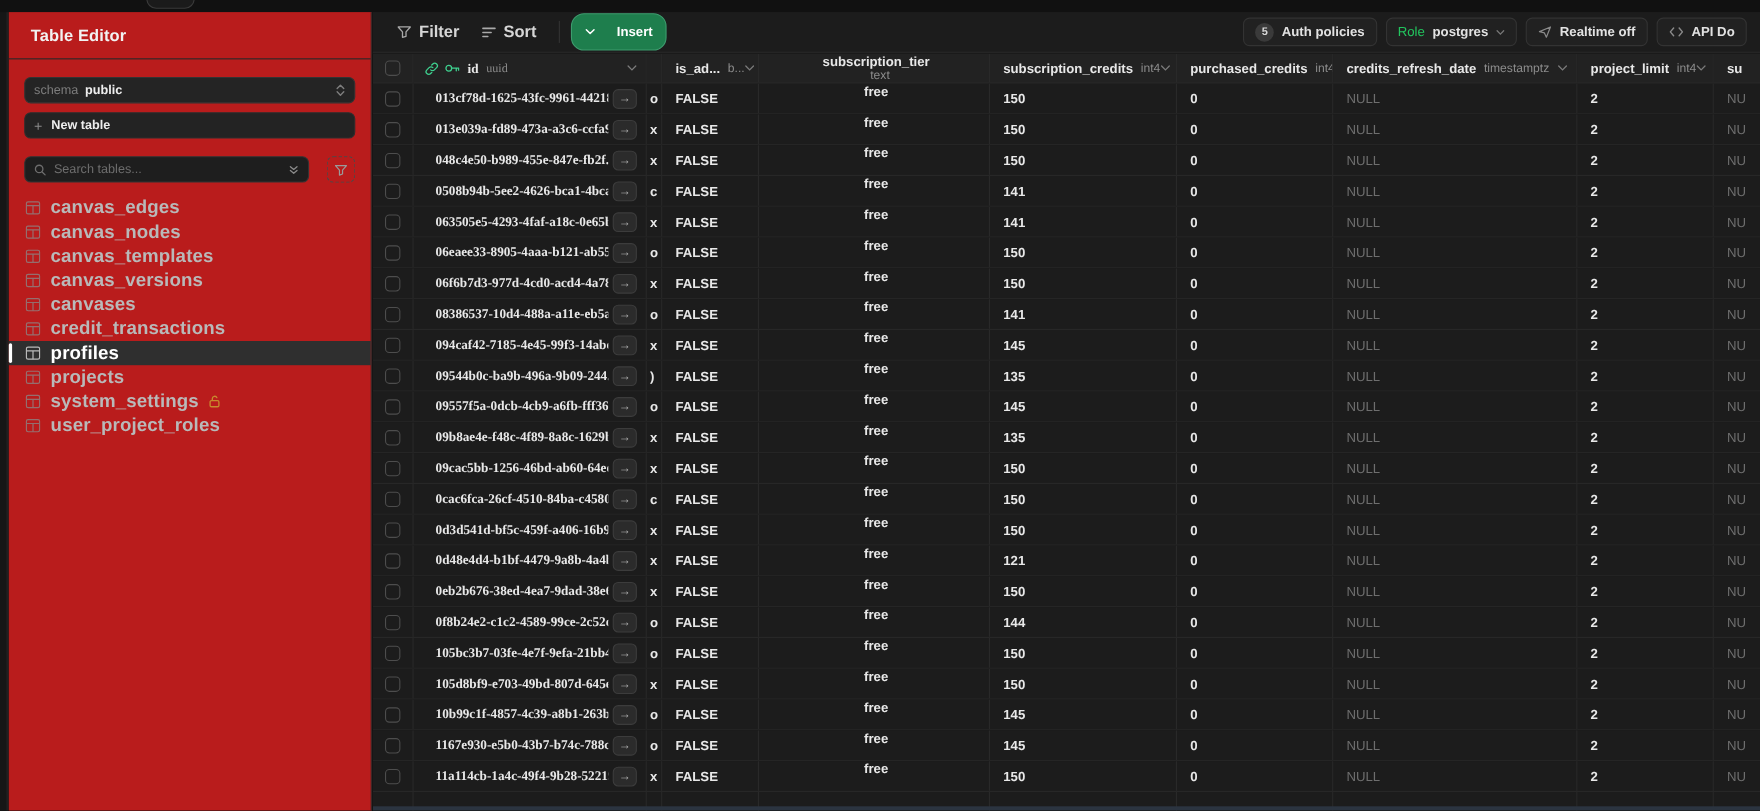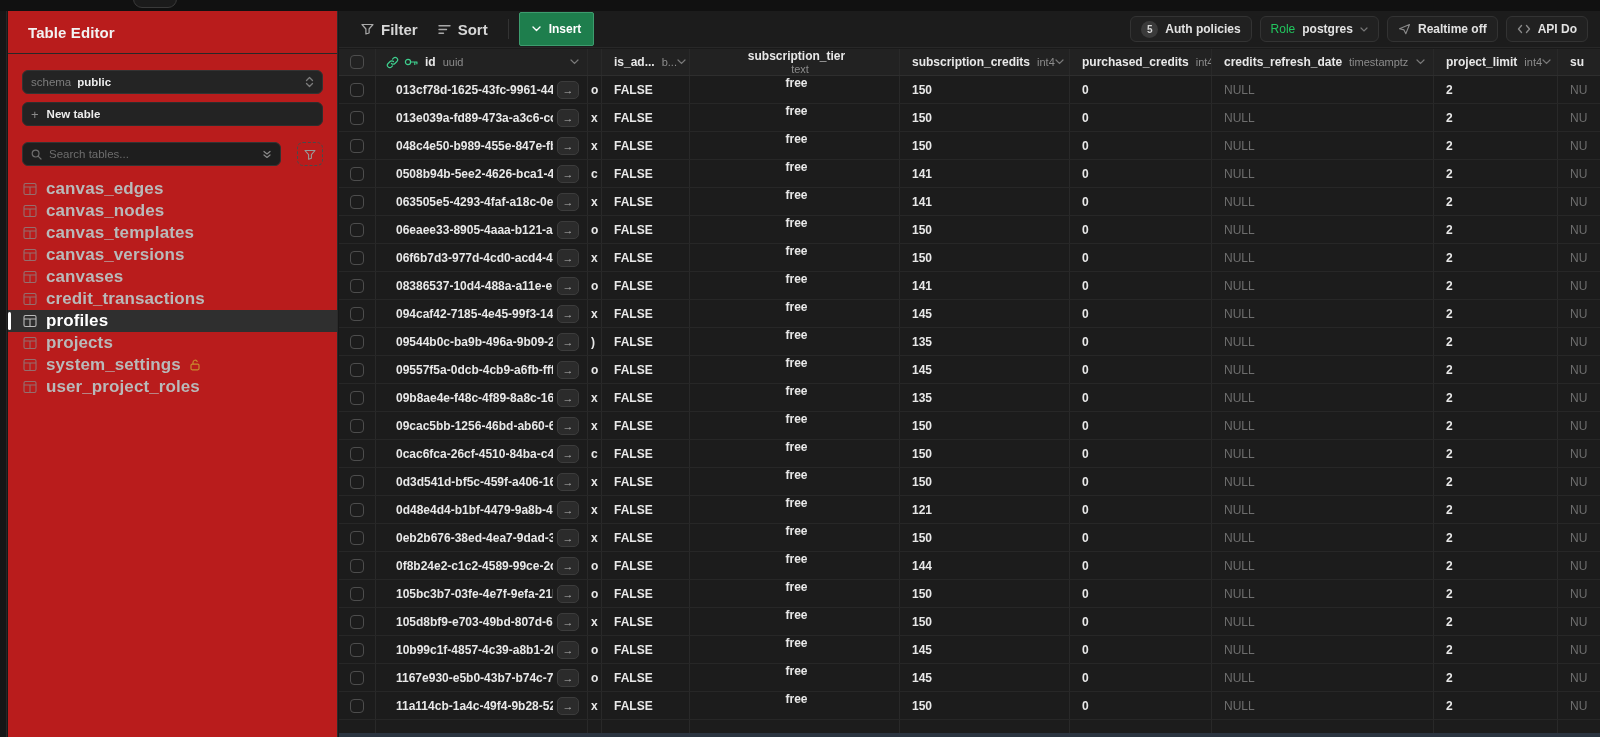--- a/index.html
+++ b/index.html
@@ -43,38 +43,38 @@
   .tbl-item.sel::before { content:""; position:absolute; left:0; top:2px; bottom:2px; width:3px; background:#ffffff; border-radius:2px; }
   .tbl-item .lock { margin-left:8px; }
 
   
   .main { position:absolute; left:339px; top:11px; width:1261px; height:726px; background:#1a1a1a; }
   .toolbar { height:37px; border-bottom:1px solid #282828; background:#1c1c1c;
              display:flex; align-items:center; padding:0 12px; }
   .tb-btn { display:flex; align-items:center; gap:7px; padding:0 10px; height:26px; border-radius:6px;
             color:#d6d6d6; font-size:15px; font-weight:700; cursor:pointer; }
   .tb-sep { width:1px; height:20px; background:#333333; margin:0 10px; }
-  .insert-btn { display:flex; align-items:center; gap:8px; height:26px; padding:16px 12px;
-                background:#1e7e4d; border:1px solid #3d9c6e; border-radius:2px; color:#fff;
+  .insert-btn { display:flex; align-items:center; gap:20px; height:26px; padding:16px 12px;
+                background:#1e7e4d; border:1px solid #3d9c6e; border-radius:12px; color:#fff;
                 font-size:12px; font-weight:700; cursor:pointer; }
   .tb-right { margin-left:auto; display:flex; align-items:center; gap:8px; }
   .pill { display:flex; align-items:center; gap:7px; height:26px; padding:0 10px; background:#212121;
           border:1px solid #333333; border-radius:6px; color:#e2e2e2; font-size:12px; font-weight:700; cursor:pointer; white-space:nowrap; }
   .badge { width:17px; height:17px; border-radius:50%; background:#3a3a3a; color:#d8d8d8; font-size:10px;
            font-weight:700; display:flex; align-items:center; justify-content:center; }
   .dim { color:#22c55e; font-weight:400; }
 
   
   .grid { position:absolute; left:0; top:38px; right:0; bottom:0; overflow:hidden; }
   .g-row { display:flex; height:28px; border-bottom:1px solid #272727; background:#1c1c1c; }
   .g-head { height:27px; background:#222222; border-bottom:1px solid #2e2e2e; }
   .g-cell { display:flex; align-items:center; border-right:1px solid #292929; overflow:hidden;
             padding:0 8px 0 12px; color:#e8e8e8; font-size:12px; font-weight:600; white-space:nowrap; flex:none; }
   .col-cb { width:37px; justify-content:center; padding:0; }
-  .col-id { width:212px; padding-left:20px; }
+  .col-id { width:212px; padding-left:20px;font-family:Liberation Serif, serif; }
   .col-clip { width:14px; padding:0 0 0 3px; }
   .col-is_admin { width:88px; }
   .col-subscription_tier { width:210px;flex-direction:column; }
   .col-subscription_credits { width:170px; }
   .col-purchased_credits { width:142px; }
   .col-credits_refresh_date { width:222px; }
   .col-project_limit { width:124px; }
   .col-su { width:44px; border-right:none; }
   .g-head .g-cell { color:#e8e8e8; background:#222222; }
   .g-head .col-id { padding-left:10px; }

